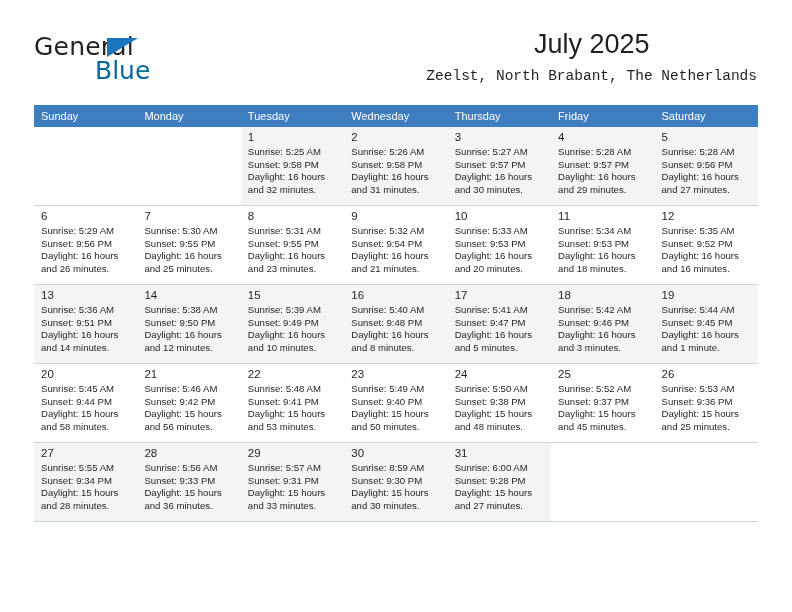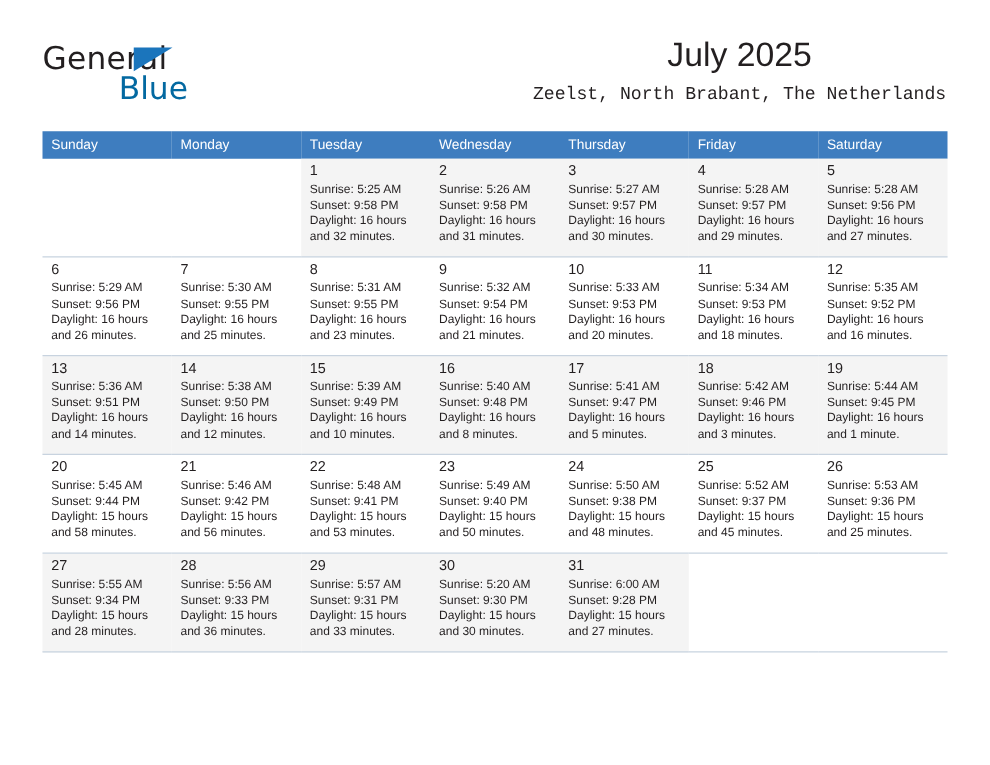--- a/index.html
+++ b/index.html
@@ -416,21 +416,21 @@
             <div class="cell">
               <div class="daynum">29</div>
               <div class="detail">Sunrise: 5:57 AM</div>
               <div class="detail">Sunset: 9:31 PM</div>
               <div class="detail wrap">Daylight: 15 hours and 33 minutes.</div>
             </div>
           </td>
           <td>
             <div class="cell">
               <div class="daynum">30</div>
-              <div class="detail">Sunrise: 5:20 AM</div>
+              <div class="detail">Sunrise: 8:59 AM</div>
               <div class="detail">Sunset: 9:30 PM</div>
               <div class="detail wrap">Daylight: 15 hours and 30 minutes.</div>
             </div>
           </td>
           <td>
             <div class="cell">
               <div class="daynum">31</div>
               <div class="detail">Sunrise: 6:00 AM</div>
               <div class="detail">Sunset: 9:28 PM</div>
               <div class="detail wrap">Daylight: 15 hours and 27 minutes.</div>

